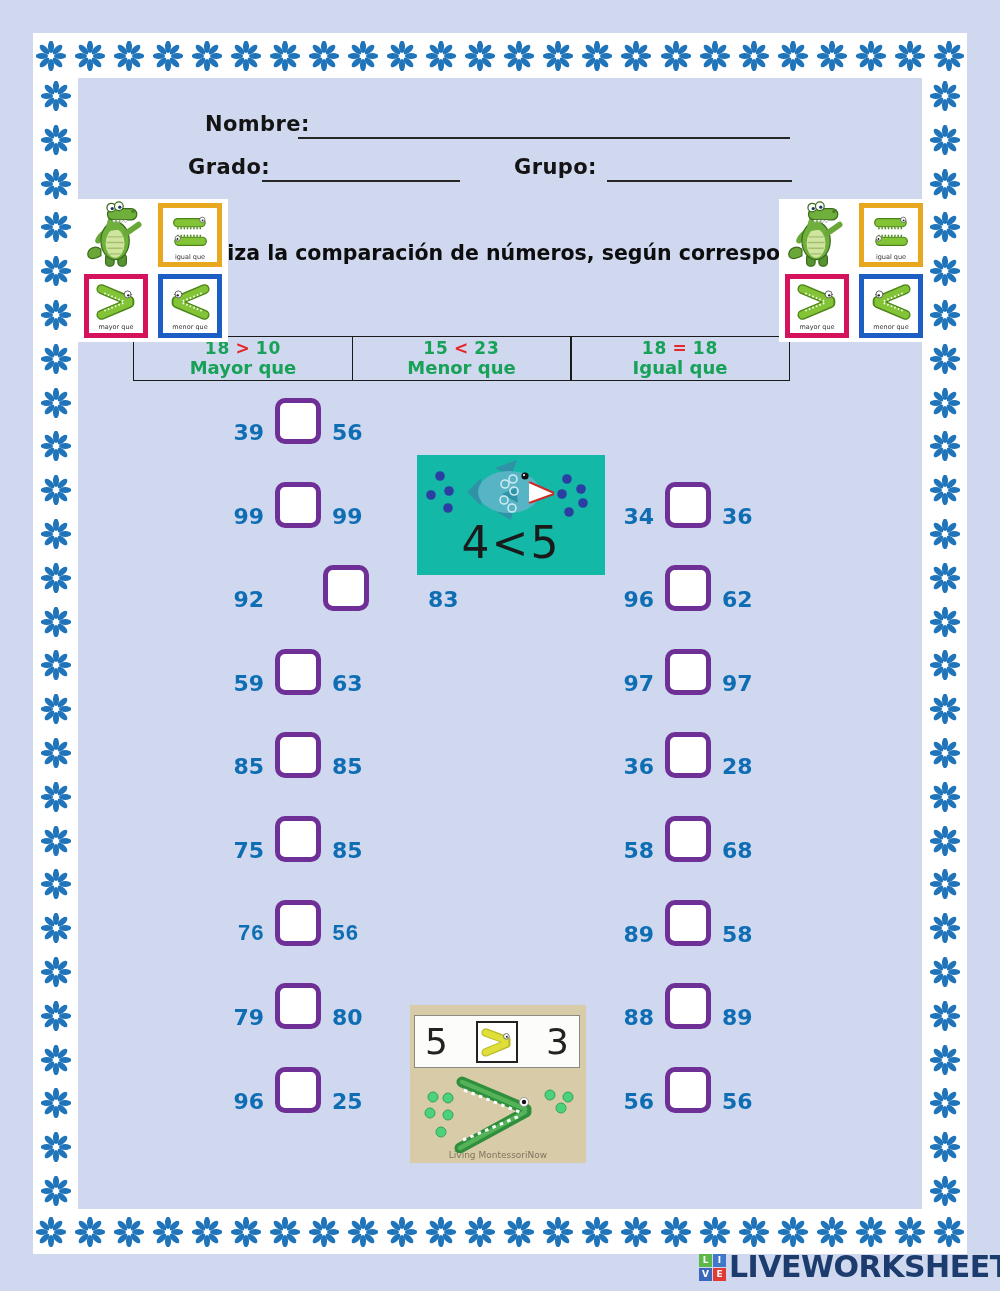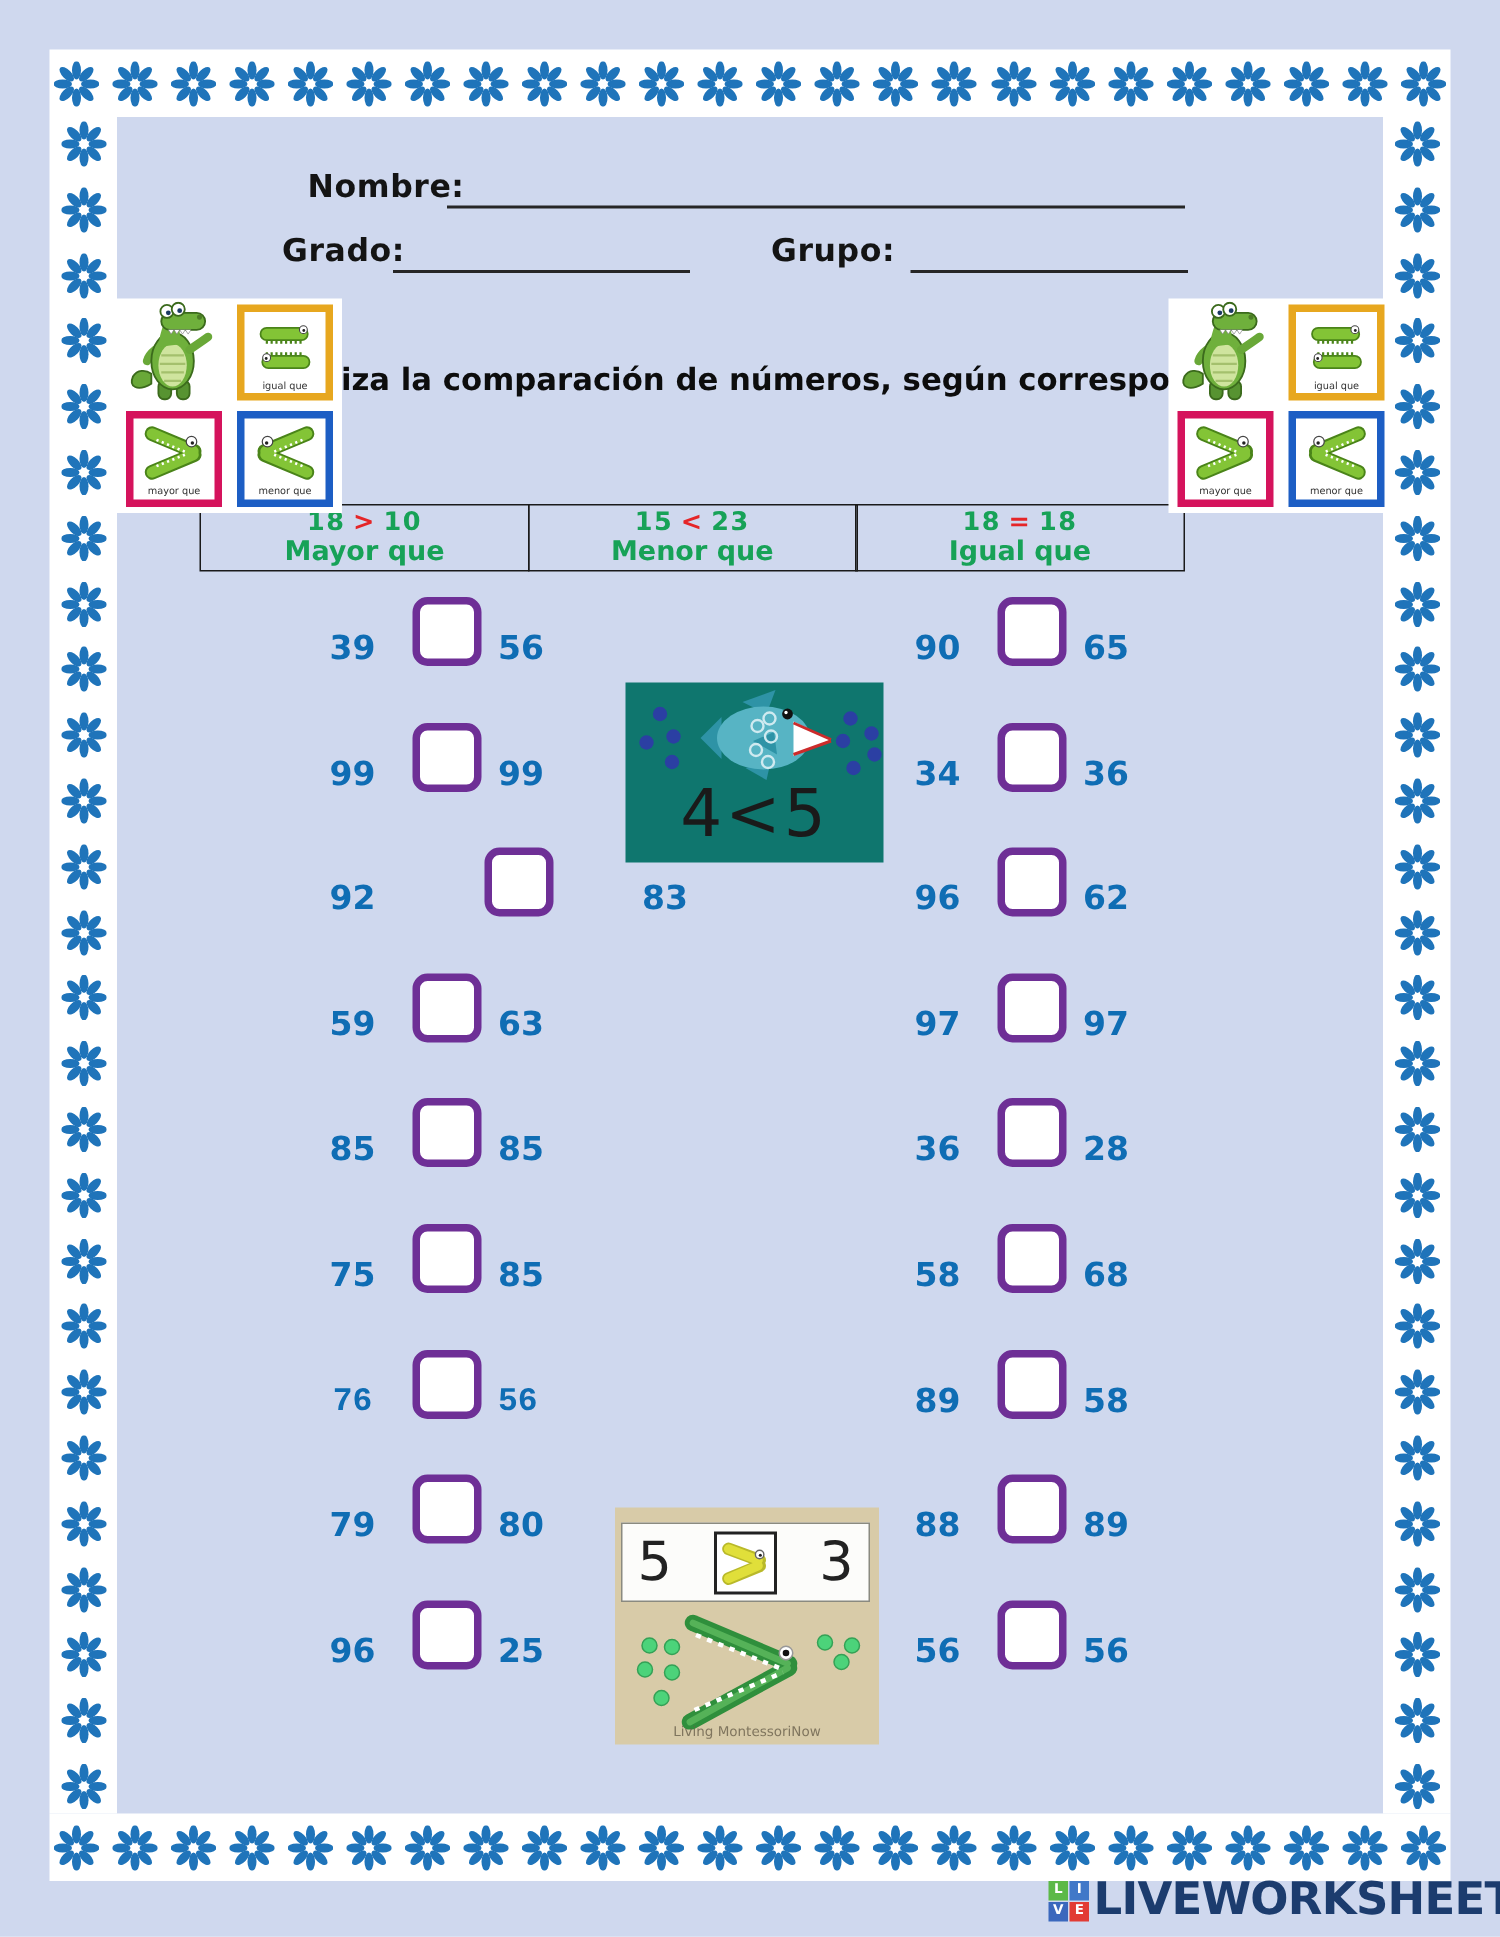--- a/index.html
+++ b/index.html
@@ -47,25 +47,25 @@
   .legend-cell:first-child{margin-left:0;}
   .legend-eq{font-size:17px;font-weight:700;color:#17a257;letter-spacing:1px;}
   .legend-eq .op{color:#e52528;margin:0 5px;}
   .legend-label{font-size:18px;font-weight:600;color:#17a257;}
   
   .ex-col{position:absolute;top:398px;width:200px;height:775px;}
   #ex-left{left:206px;}
   #ex-right{left:596px;}
   .ex-row{position:absolute;left:0;display:flex;align-items:flex-start;}
   .ex-row .num{width:58px;font-size:22px;font-weight:700;color:#0f6db4;margin-top:24px;line-height:1;}
-  .num-a{text-align:center;}
+  .num-a{text-align:right;}
   .num-b{text-align:left;}
   .answer-box{width:36px;height:36px;background:#fff;border:5px solid #6e2f96;border-radius:10px;margin:0 11px;}
   
-  #fish-card{position:absolute;left:417px;top:455px;width:172px;height:120px;background:#0f766e;z-index:2;}
+  #fish-card{position:absolute;left:417px;top:455px;width:188px;height:120px;background:#14b8a6;z-index:2;}
   #fish-svg{position:absolute;left:0;top:0;width:190px;height:74px;}
   #fish-caption{position:absolute;left:0;top:66px;width:100%;text-align:center;font-size:44px;
                 color:#1a1a1a;line-height:1;letter-spacing:2px;}
   
   #mont-card{position:absolute;left:410px;top:1005px;width:176px;height:158px;background:#d8cba8;z-index:2;}
   #mont-strip{position:absolute;left:4px;top:10px;width:166px;height:53px;background:#fcfcfa;
               border:1px solid #8a8a80;box-sizing:border-box;display:flex;align-items:center;
               justify-content:space-between;padding:0 10px;}
   .mont-num{font-size:36px;color:#222;line-height:1;}
   #mont-op-card{width:42px;height:42px;background:#fff;border:2px solid #222;box-sizing:border-box;
@@ -621,25 +621,20 @@
       <span class="num num-b">80</span>
     </div>
 
     <div class="ex-row" style="top: 668.8px;">
       <span class="num num-a">96</span>
       <div class="answer-box"></div>
       <span class="num num-b">25</span>
     </div>
   </div>
   <div class="ex-col" id="ex-right">
-    <div class="ex-row" style="top: 0px;">
-      <span class="num num-a">90</span>
-      <div class="answer-box"></div>
-      <span class="num num-b">65</span>
-    </div>
 
     <div class="ex-row" style="top: 83.6px;">
       <span class="num num-a">34</span>
       <div class="answer-box"></div>
       <span class="num num-b">36</span>
     </div>
 
     <div class="ex-row" style="top: 167.2px;">
       <span class="num num-a">96</span>
       <div class="answer-box"></div>

